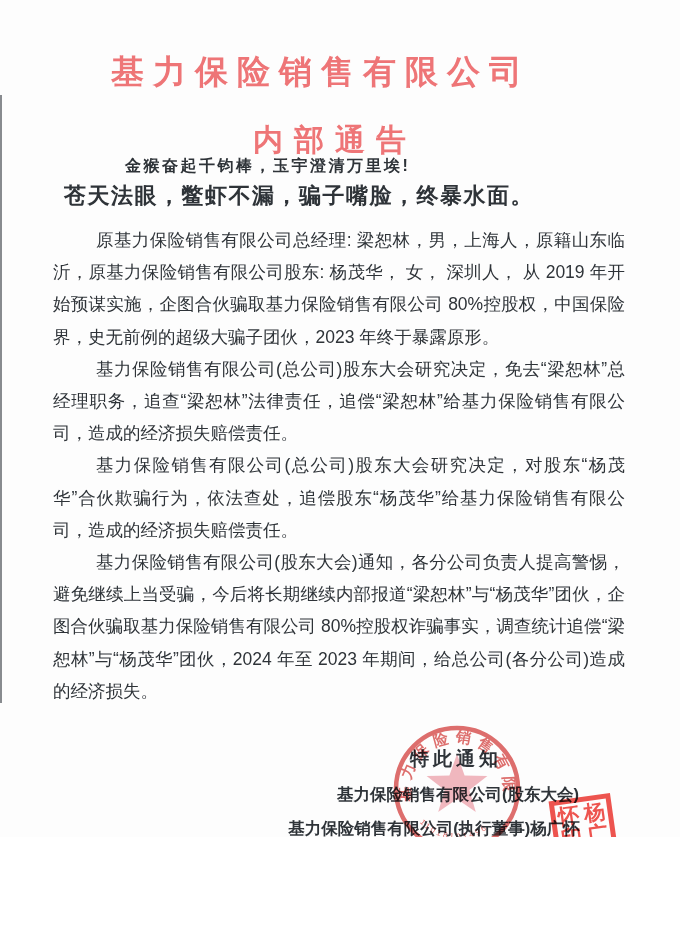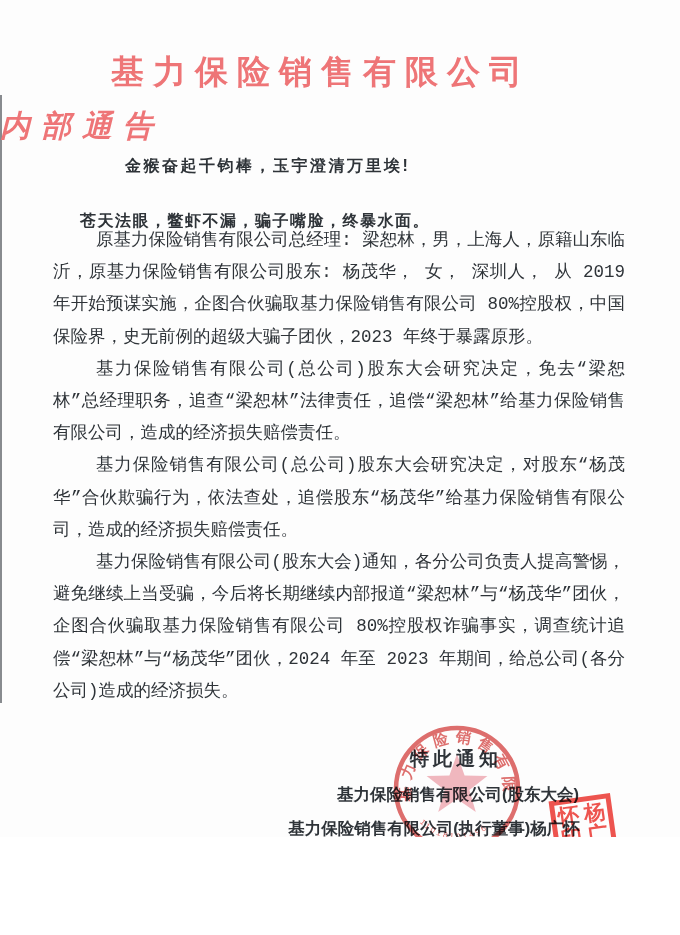--- a/index.html
+++ b/index.html
@@ -20,35 +20,34 @@
     background:#171c23;
   }
   .title1{
     position:absolute;top:50px;left:0;width:642px;
     margin:0;text-align:center;
     font-size:33px;font-weight:bold;letter-spacing:9px;
     font-family:"Liberation Sans",sans-serif;
   }
   .title2{
     position:absolute;top:106px;left:0;width:642px;
-    margin:0;
+    margin:14px;text-align:center;
     font-size:30px;font-weight:bold;letter-spacing:11px;
     font-family:"Liberation Sans",sans-serif;
-    font-style:italic;
   }
   .slogan{
     position:absolute;margin:0;
     font-weight:bold;white-space:nowrap;
     font-family:"Liberation Sans",sans-serif;
   }
   .slogan1{top:156px;left:125px;font-size:16px;letter-spacing:2.5px;}
-  .slogan2{top:211px;left:64px;font-size:16px;letter-spacing:1.5px;margin-left:16px;}
+  .slogan2{top:181px;left:64px;font-size:22px;letter-spacing:1.5px;}
   .bodytext{
     position:absolute;top:224px;left:53px;width:572px;
-    font-family:Liberation Mono, monospace;
+    font-family:Liberation Sans, sans-serif;
     font-size:17.5px;line-height:32.2px;
     text-align:justify;
   }
   .bodytext p{margin:0;text-indent:43px;}
   .sigline{
     position:absolute;transform:translateX(-50%);
     white-space:nowrap;
     font-family:"Liberation Sans",sans-serif;
     font-weight:600;
   }

